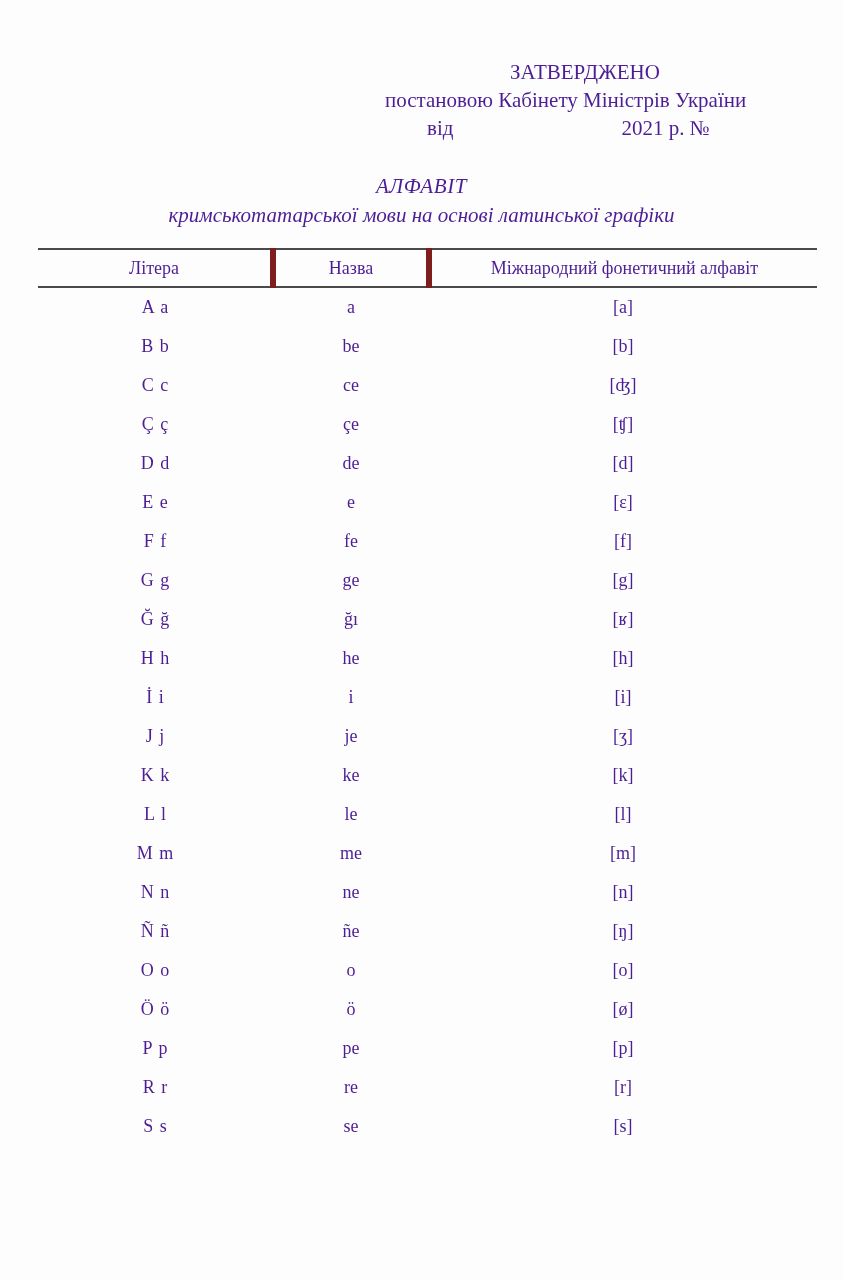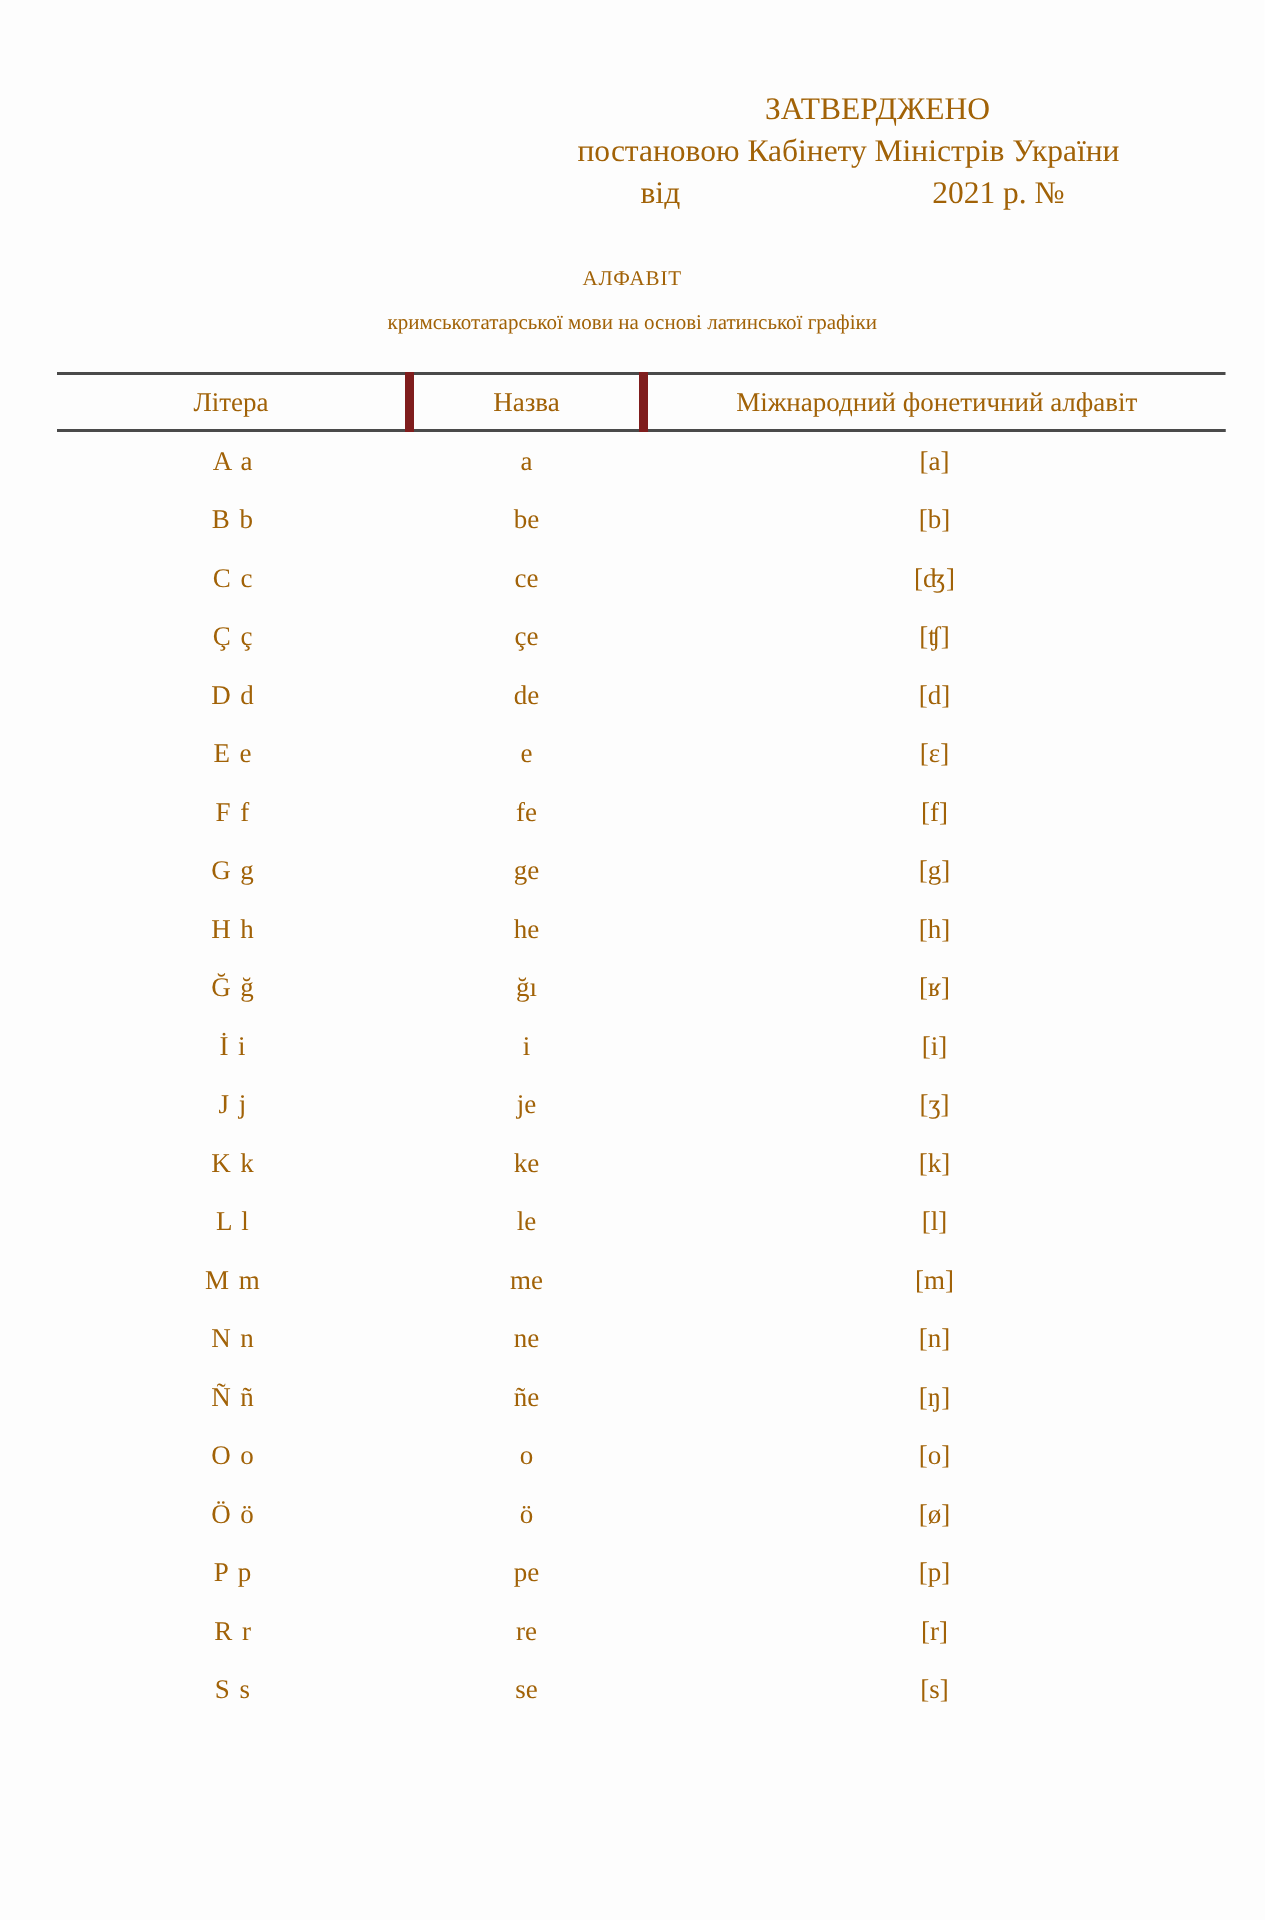--- a/index.html
+++ b/index.html
@@ -4,40 +4,40 @@
 <style>
   html, body { margin: 0; padding: 0; }
   body {
     width: 843px; height: 1280px;
     background: #ffffff;
   }
   .page {
     position: relative;
     width: 843px; height: 1280px;
     background: #fdfdfd;
-    color: #a16207;
+    color: #4c1d95;
     font-family: "Liberation Serif", "DejaVu Serif", serif;
     overflow: hidden;
   }
   
   .approval {
     position: absolute;
     top: 58px; left: 385px; width: 400px;
     font-size: 21px; line-height: 28px;
     white-space: nowrap;
   }
   .approval-line1 { text-align: center; }
   .approval-line3 .prefix { margin-left: 42px; }
   .approval-line3 .year   { margin-left: 168px; }
   
   .title-block {
     position: absolute;
     top: 172px; left: 0; width: 100%;
     text-align: center;
-    font-size: 14px; line-height: 29px;
+    font-size: 21px; line-height: 29px; font-style: italic;
   }
   .doc-title { letter-spacing: 0.6px; }
   
   table.alphabet {
     position: absolute;
     top: 248px; left: 38px;
     width: 767px;
     border-collapse: collapse;
     font-size: 18px;
     table-layout: fixed;
@@ -125,30 +125,30 @@
           <td class="letter-cell">F f</td>
           <td class="name-cell">fe</td>
           <td class="ipa-cell">[f]</td>
         </tr>
         <tr>
           <td class="letter-cell">G g</td>
           <td class="name-cell">ge</td>
           <td class="ipa-cell">[g]</td>
         </tr>
         <tr>
+          <td class="letter-cell">Ğ ğ</td>
+          <td class="name-cell">ğı</td>
+          <td class="ipa-cell">[ʁ]</td>
+        </tr>
+        <tr>
           <td class="letter-cell">H h</td>
           <td class="name-cell">he</td>
           <td class="ipa-cell">[h]</td>
         </tr>
         <tr>
-          <td class="letter-cell">Ğ ğ</td>
-          <td class="name-cell">ğı</td>
-          <td class="ipa-cell">[ʁ]</td>
-        </tr>
-        <tr>
           <td class="letter-cell">İ i</td>
           <td class="name-cell">i</td>
           <td class="ipa-cell">[i]</td>
         </tr>
         <tr>
           <td class="letter-cell">J j</td>
           <td class="name-cell">je</td>
           <td class="ipa-cell">[ʒ]</td>
         </tr>
         <tr>

